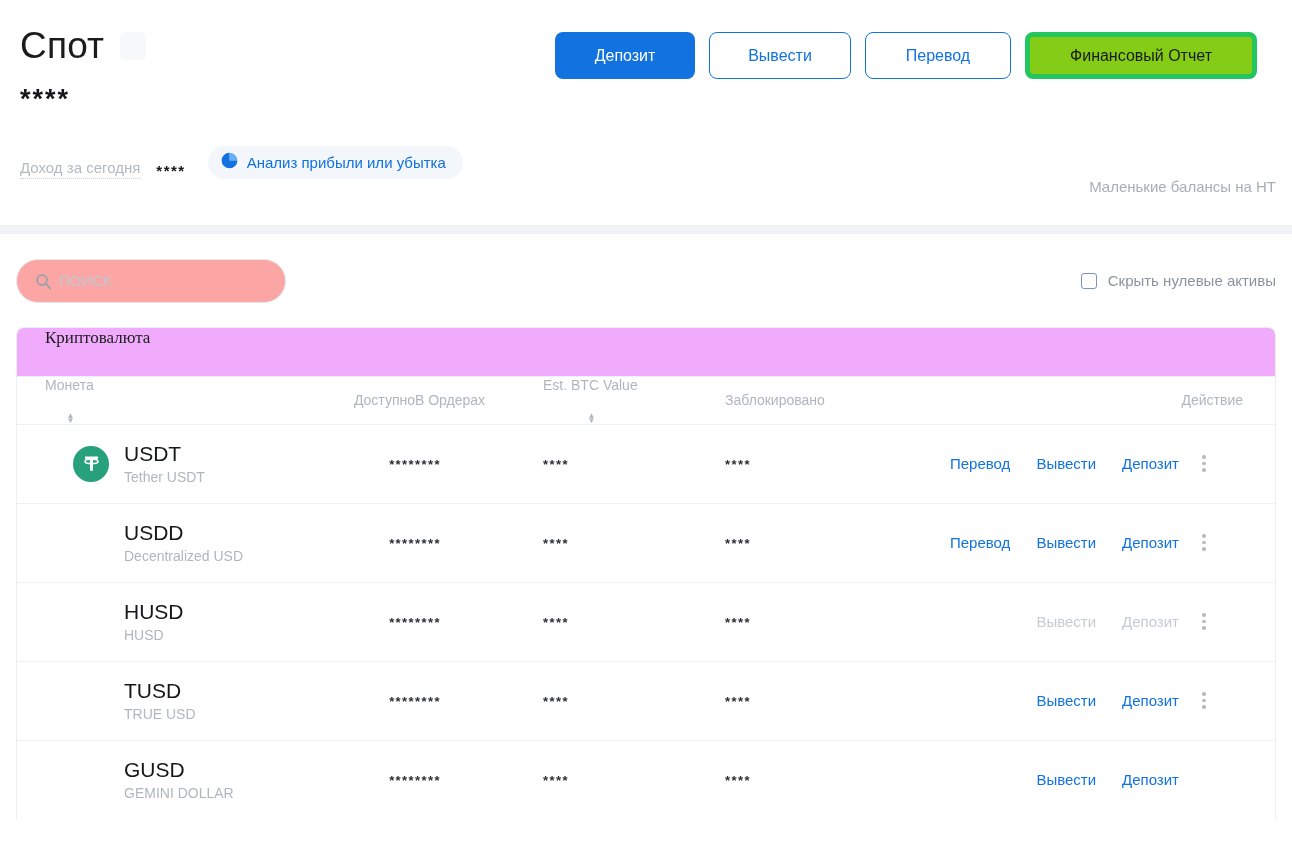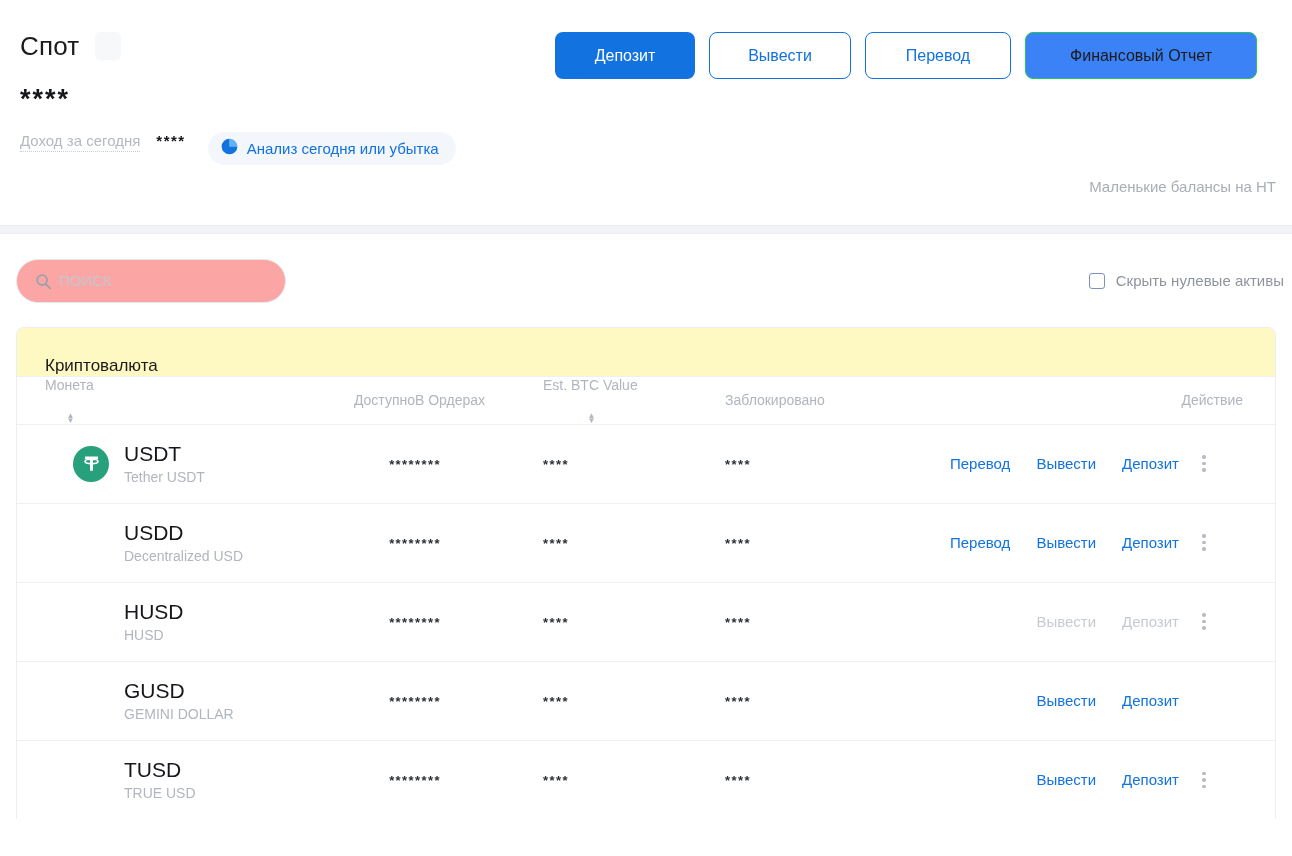--- a/index.html
+++ b/index.html
@@ -19,21 +19,21 @@
     background: #ffffff;
   }
   .title-row {
     display: flex;
     align-items: center;
     padding-top: 30px;
     padding-left: 4px;
     height: 62px;
   }
   .page-title {
-    font-size: 26px;
+    font-size: 37px;
     font-weight: 400;
     color: #1b1b1b;
     letter-spacing: .2px;
   }
   .eye-toggle {
     width: 26px; height: 28px;
     margin-left: 16px;
     background: #f4f6f8;
     border-radius: 5px;
     opacity: .75;
@@ -67,40 +67,40 @@
   }
   .btn-outline {
     width: 142px;
     background: #ffffff;
     border: 1px solid #1172e0;
     color: #1172e0;
   }
   .btn-outline.wide { width: 146px; }
   .btn-ghost {
     width: 232px;
-    background: #3b82f6;
+    background: #84cc16;
     color: #1b1b1b;
-    border: 1px solid #22c55e;
+    border: 5px solid #22c55e;
   }
 
   .balance-masked {
     font-size: 27px;
     font-weight: 700;
     letter-spacing: 2px;
     color: #15171a;
     padding-left: 4px;
     margin-top: 24px;
     line-height: 1;
     font-family: "Liberation Sans", sans-serif;
   }
 
   .pnl-row {
     display: flex;
-    align-items: flex-start;
-    margin-top: 19px;
+    align-items: flex-end;
+    margin-top: 36px;
     padding-left: 4px;
     height: 30px;
   }
   .pnl-label {
     font-size: 15px;
     color: #b4b9c0;
     border-bottom: 1px dotted #c9ced4;
     padding-bottom: 2px;
     cursor: help;
   }
@@ -173,21 +173,21 @@
     width: 200px;
     font-size: 15px;
     color: #2b2f34;
     font-family: "Liberation Sans", sans-serif;
     background: transparent;
   }
   .search-input::placeholder { color: #c2c7cd; }
 
   .hide-zero {
     position: absolute;
-    right: 8px;
+    right: 16px;
     display: flex;
     align-items: center;
     gap: 11px;
     cursor: pointer;
   }
   .checkbox {
     width: 16px; height: 16px;
     border: 1px solid #7a93bf;
     border-radius: 3px;
     background: #fff;
@@ -201,25 +201,26 @@
   .table-card {
     margin: 0 16px;
     border: 1px solid #eceff2;
     border-bottom: none;
     border-radius: 8px 8px 0 0;
     overflow: hidden;
     background: #ffffff;
   }
   .card-head {
     height: 49px;
-    background: #fef9c3;
-    display: flex;
-    align-items: flex-end;
+    background: #f0abfc;
+    display: flex;
+    align-items: flex-start;
     padding-left: 28px;
     border-bottom: 1px solid #eef1f4;
+    font-family: Liberation Serif, serif;
   }
   .card-head-title {
     font-size: 17px;
     color: #1b1b1b;
   }
 
   table { width: 100%; border-collapse: collapse; table-layout: fixed; }
   thead th {
     font-size: 14px;
     font-weight: 400;
@@ -335,21 +336,21 @@
   <div class="pnl-row">
     <span class="pnl-label">Доход за сегодня</span>
     <span class="pnl-value">****</span>
     <div class="pnl-pill">
       <span>
         <svg width="17" height="17" viewBox="0 0 16 16">
           <path d="M8 8 L8 0.6 A7.4 7.4 0 0 1 15.4 8 Z" fill="#64b1f5"></path>
           <path d="M8 8 L15.4 8 A7.4 7.4 0 1 1 8 0.6 Z" fill="#1172e0"></path>
         </svg>
       </span>
-      <span class="pnl-pill-text">Анализ сегодня или убытка</span>
+      <span class="pnl-pill-text">Анализ прибыли или убытка</span>
     </div>
   </div>
 
   <div class="small-balances">Маленькие балансы на HT</div>
 </div>
 
 <div class="section-divider"></div>
 
 <div class="filter-row">
   <div class="search-box">
@@ -501,20 +502,46 @@
                 <span></span>
               </span>
             </div>
           </td>
         </tr>
         <tr>
           <td class="col-coin">
             <div class="coin-cell">
               <div class="coin-icon-slot"></div>
               <div class="coin-names">
+                <span class="coin-symbol">TUSD</span>
+                <span class="coin-fullname">TRUE USD</span>
+              </div>
+            </div>
+          </td>
+          <td class="col-avail"><span class="masked-val">****</span></td>
+          <td class="col-orders"><span class="masked-val">****</span></td>
+          <td class="col-btc"><span class="masked-val">****</span></td>
+          <td class="col-locked"><span class="masked-val">****</span></td>
+          <td class="col-action">
+            <div class="actions">
+              <span class="action-link">Вывести</span>
+              <span class="action-link">Депозит</span>
+              <span class="kebab">
+                <span></span>
+                <span></span>
+                <span></span>
+              </span>
+            </div>
+          </td>
+        </tr>
+        <tr>
+          <td class="col-coin">
+            <div class="coin-cell">
+              <div class="coin-icon-slot"></div>
+              <div class="coin-names">
                 <span class="coin-symbol">GUSD</span>
                 <span class="coin-fullname">GEMINI DOLLAR</span>
               </div>
             </div>
           </td>
           <td class="col-avail"><span class="masked-val">****</span></td>
           <td class="col-orders"><span class="masked-val">****</span></td>
           <td class="col-btc"><span class="masked-val">****</span></td>
           <td class="col-locked"><span class="masked-val">****</span></td>
           <td class="col-action">
@@ -522,41 +549,15 @@
               <span class="action-link">Вывести</span>
               <span class="action-link">Депозит</span>
               <span class="kebab hidden">
                 <span></span>
                 <span></span>
                 <span></span>
               </span>
             </div>
           </td>
         </tr>
-        <tr>
-          <td class="col-coin">
-            <div class="coin-cell">
-              <div class="coin-icon-slot"></div>
-              <div class="coin-names">
-                <span class="coin-symbol">TUSD</span>
-                <span class="coin-fullname">TRUE USD</span>
-              </div>
-            </div>
-          </td>
-          <td class="col-avail"><span class="masked-val">****</span></td>
-          <td class="col-orders"><span class="masked-val">****</span></td>
-          <td class="col-btc"><span class="masked-val">****</span></td>
-          <td class="col-locked"><span class="masked-val">****</span></td>
-          <td class="col-action">
-            <div class="actions">
-              <span class="action-link">Вывести</span>
-              <span class="action-link">Депозит</span>
-              <span class="kebab">
-                <span></span>
-                <span></span>
-                <span></span>
-              </span>
-            </div>
-          </td>
-        </tr>
       </tbody>
   </table>
 </div>
 
 </body></html>

